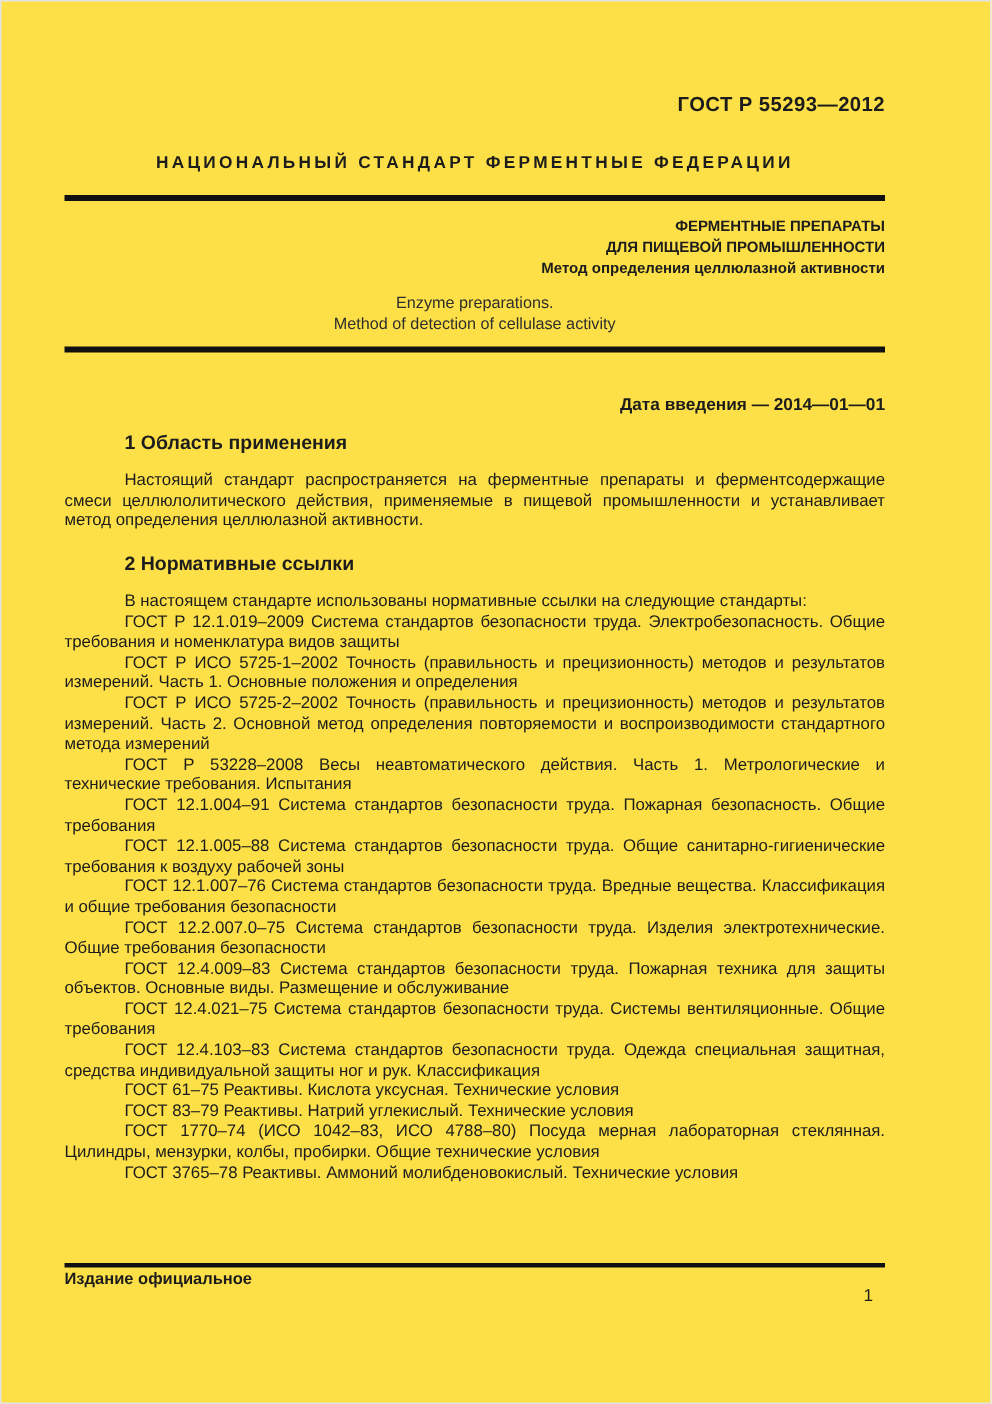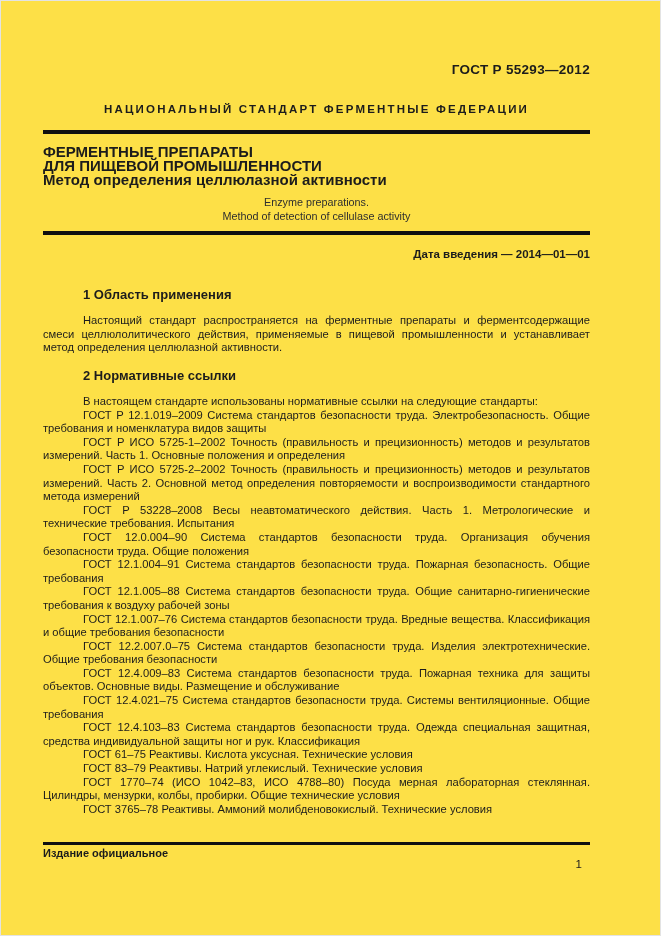--- a/index.html
+++ b/index.html
@@ -22,28 +22,28 @@
     position:absolute; top:103px; left:0; right:0;
     text-align:center; font-weight:bold; font-size:11.5px; letter-spacing:2.2px;
   }
   .rule { position:absolute; left:0; right:0; background:#101010; }
   .rule-1 { top:130px; height:3.5px; }
   .rule-2 { top:231px; height:3.5px; }
   .rule-3 { top:842px; height:2.5px; }
 
   .title-ru {
     position:absolute; top:145px; left:0; right:0;
-    text-align:left; font-weight:bold; font-size:15px; line-height:14px;
+    text-align:right; font-weight:bold; font-size:10px; line-height:14px;
   }
   .title-en {
     position:absolute; top:196px; left:0; right:0;
     text-align:center; font-size:10.8px; line-height:13.5px; color:#2e2e2e;
   }
   .date-intro {
-    position:absolute; top:248px; right:0;
+    position:absolute; top:264px; right:0;
     font-weight:bold; font-size:11.5px;
   }
   .sec-heading {
     position:absolute; left:0; right:0;
     padding-left:40px; font-weight:bold; font-size:13px;
   }
   .sec1-heading { top:287px; }
   .sec2-heading { top:368px; }
   .body-text { font-size:11.2px; line-height:13.6px; text-align:justify; }
   .sec1-para {
@@ -95,21 +95,20 @@
 
     <div class="sec-heading sec2-heading">2 Нормативные ссылки</div>
 
     <div class="sec2-body body-text">
       <p>В настоящем стандарте использованы нормативные ссылки на следующие стандарты:</p>
       <div>
           <p>ГОСТ Р 12.1.019–2009 Система стандартов безопасности труда. Электробезопасность. Общие требования и номенклатура видов защиты</p>
           <p>ГОСТ Р ИСО 5725-1–2002 Точность (правильность и прецизионность) методов и результатов измерений. Часть 1. Основные положения и определения</p>
           <p>ГОСТ Р ИСО 5725-2–2002 Точность (правильность и прецизионность) методов и результатов измерений. Часть 2. Основной метод определения повторяемости и воспроизводимости стандартного метода измерений</p>
           <p>ГОСТ Р 53228–2008 Весы неавтоматического действия. Часть 1. Метрологические и технические требования. Испытания</p>
-          <p>ГОСТ 12.0.004–90 Система стандартов безопасности труда. Организация обучения безопасности труда. Общие положения</p>
           <p>ГОСТ 12.1.004–91 Система стандартов безопасности труда. Пожарная безопасность. Общие требования</p>
           <p>ГОСТ 12.1.005–88 Система стандартов безопасности труда. Общие санитарно-гигиенические требования к воздуху рабочей зоны</p>
           <p>ГОСТ 12.1.007–76 Система стандартов безопасности труда. Вредные вещества. Классификация и общие требования безопасности</p>
           <p>ГОСТ 12.2.007.0–75 Система стандартов безопасности труда. Изделия электротехнические. Общие требования безопасности</p>
           <p>ГОСТ 12.4.009–83 Система стандартов безопасности труда. Пожарная техника для защиты объектов. Основные виды. Размещение и обслуживание</p>
           <p>ГОСТ 12.4.021–75 Система стандартов безопасности труда. Системы вентиляционные. Общие требования</p>
           <p>ГОСТ 12.4.103–83 Система стандартов безопасности труда. Одежда специальная защитная, средства индивидуальной защиты ног и рук. Классификация</p>
           <p>ГОСТ 61–75 Реактивы. Кислота уксусная. Технические условия</p>
           <p>ГОСТ 83–79 Реактивы. Натрий углекислый. Технические условия</p>
           <p>ГОСТ 1770–74 (ИСО 1042–83, ИСО 4788–80) Посуда мерная лабораторная стеклянная. Цилиндры, мензурки, колбы, пробирки. Общие технические условия</p>

